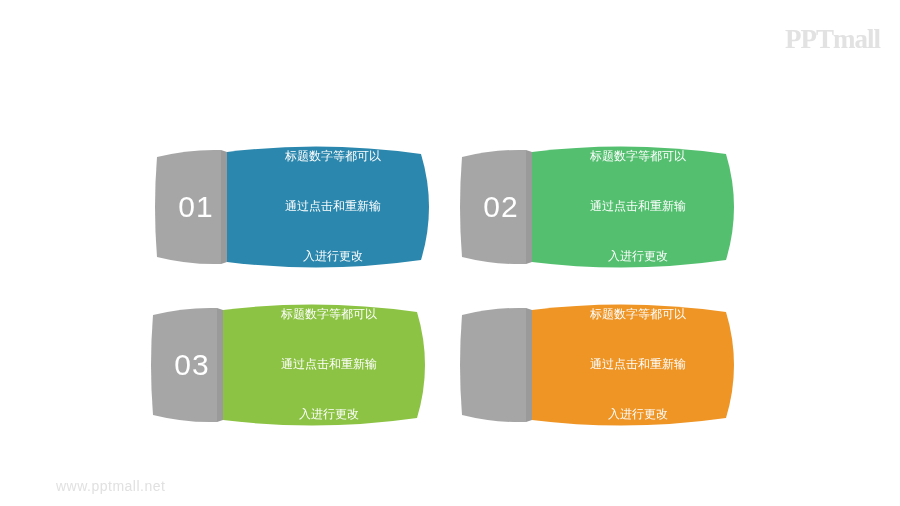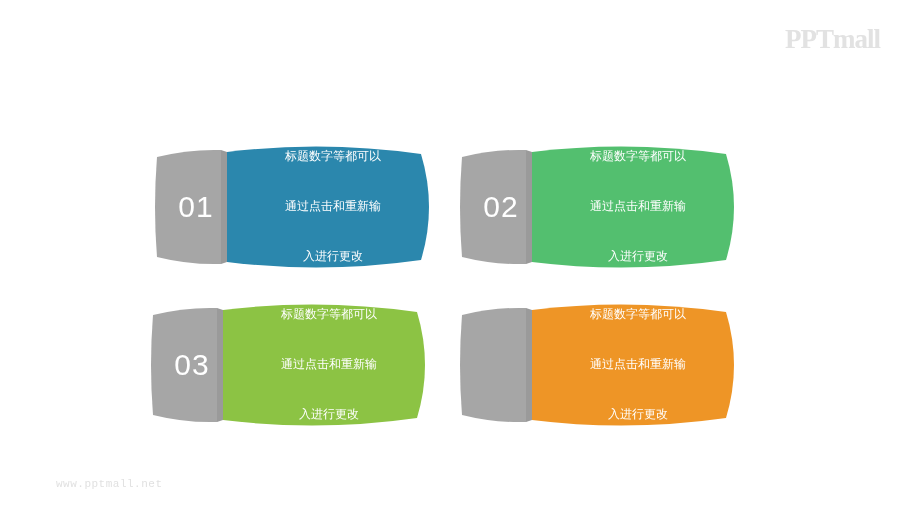--- a/index.html
+++ b/index.html
@@ -46,24 +46,23 @@
     line-height: 30px;
     font-family: Liberation Serif, serif;
     user-select: none;
   }
 
   
   .footer-url {
     position: absolute;
     left: 56px;
     top: 478px;
-    font-size: 11px;
+    font-size: 14px;
     color: #e1e1e1;
     letter-spacing: 0.5px;
-    font-family: Liberation Mono, monospace;
   }
 
   
   .barrel {
     position: absolute;
     width: 284px;
     height: 130px;
     text-decoration: underline;
   }
   .barrel svg {

